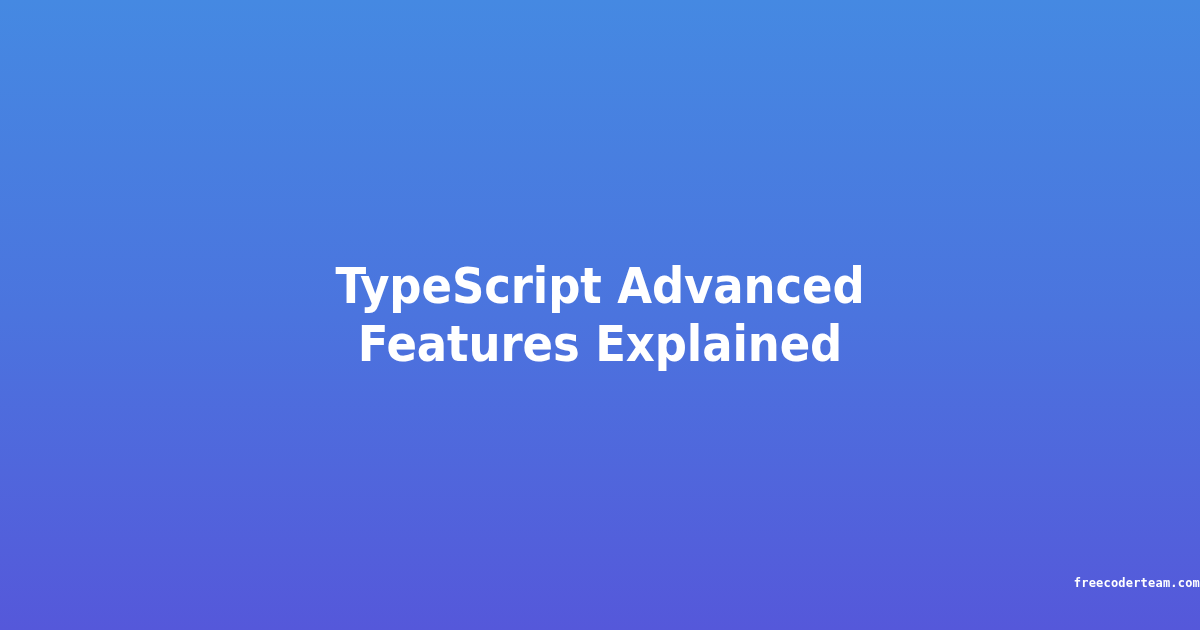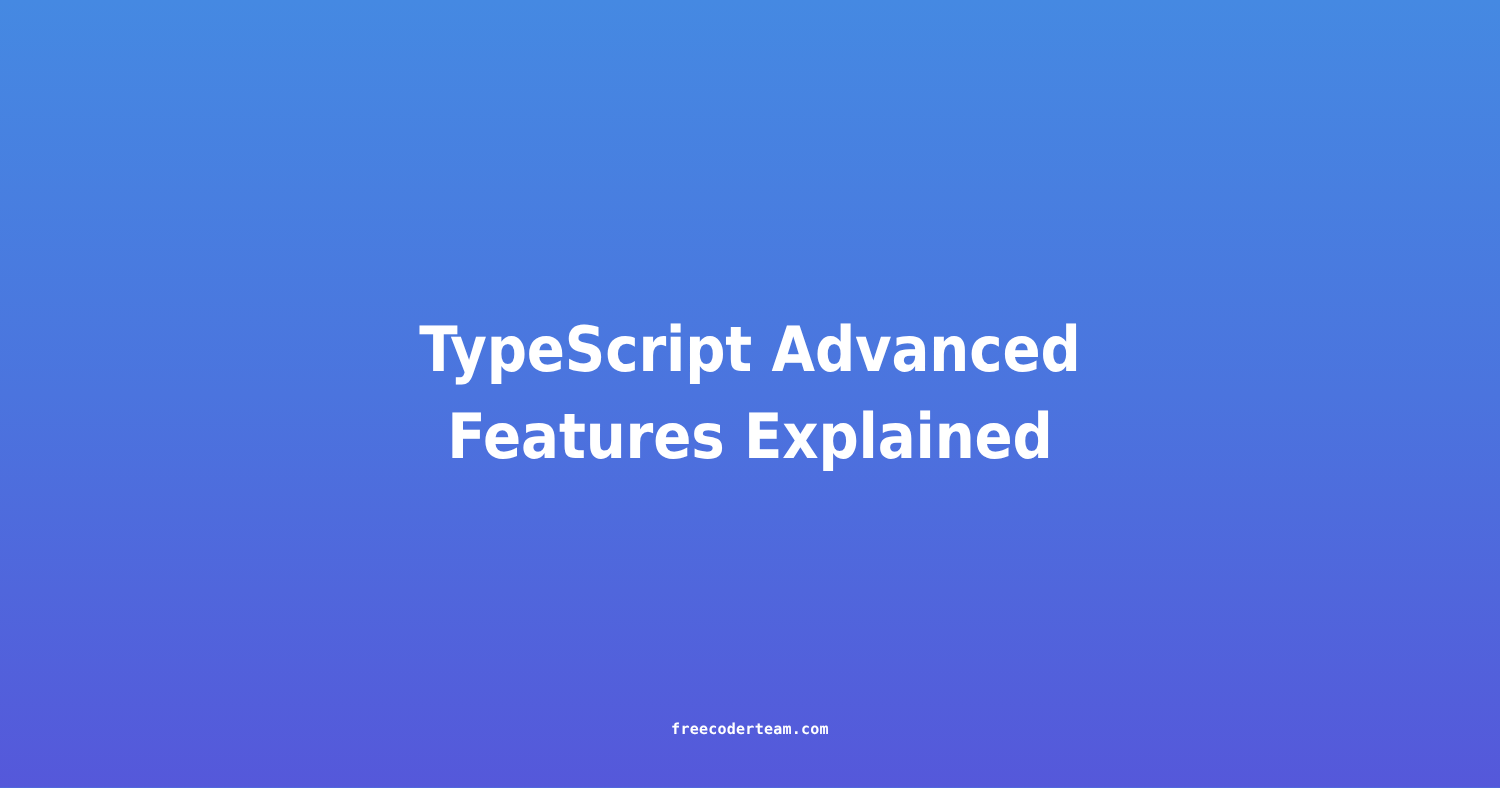--- a/index.html
+++ b/index.html
@@ -36,34 +36,34 @@
     text-align: center;
   }
 
   .og-title {
     margin: 0;
     padding: 0;
     font-family: "DejaVu Sans", "Liberation Sans", sans-serif;
     font-weight: 700;
     font-stretch: condensed;
     font-size: 50px;
-    line-height: 69px;
+    line-height: 58px;
     letter-spacing: -0.1px;
     color: #ffffff;
     text-align: center;
     word-wrap: break-word;
   }
 
   .footer-wrap {
     position: absolute;
     left: 0;
     right: 0;
     bottom: 40px;
     display: flex;
-    justify-content: center;
+    justify-content: flex-end;
     align-items: center;
   }
 
   .og-footer {
     margin: 0;
     padding: 0;
     font-family: "DejaVu Sans Mono", "Liberation Mono", monospace;
     font-weight: 700;
     font-size: 12px;
     line-height: 14px;

